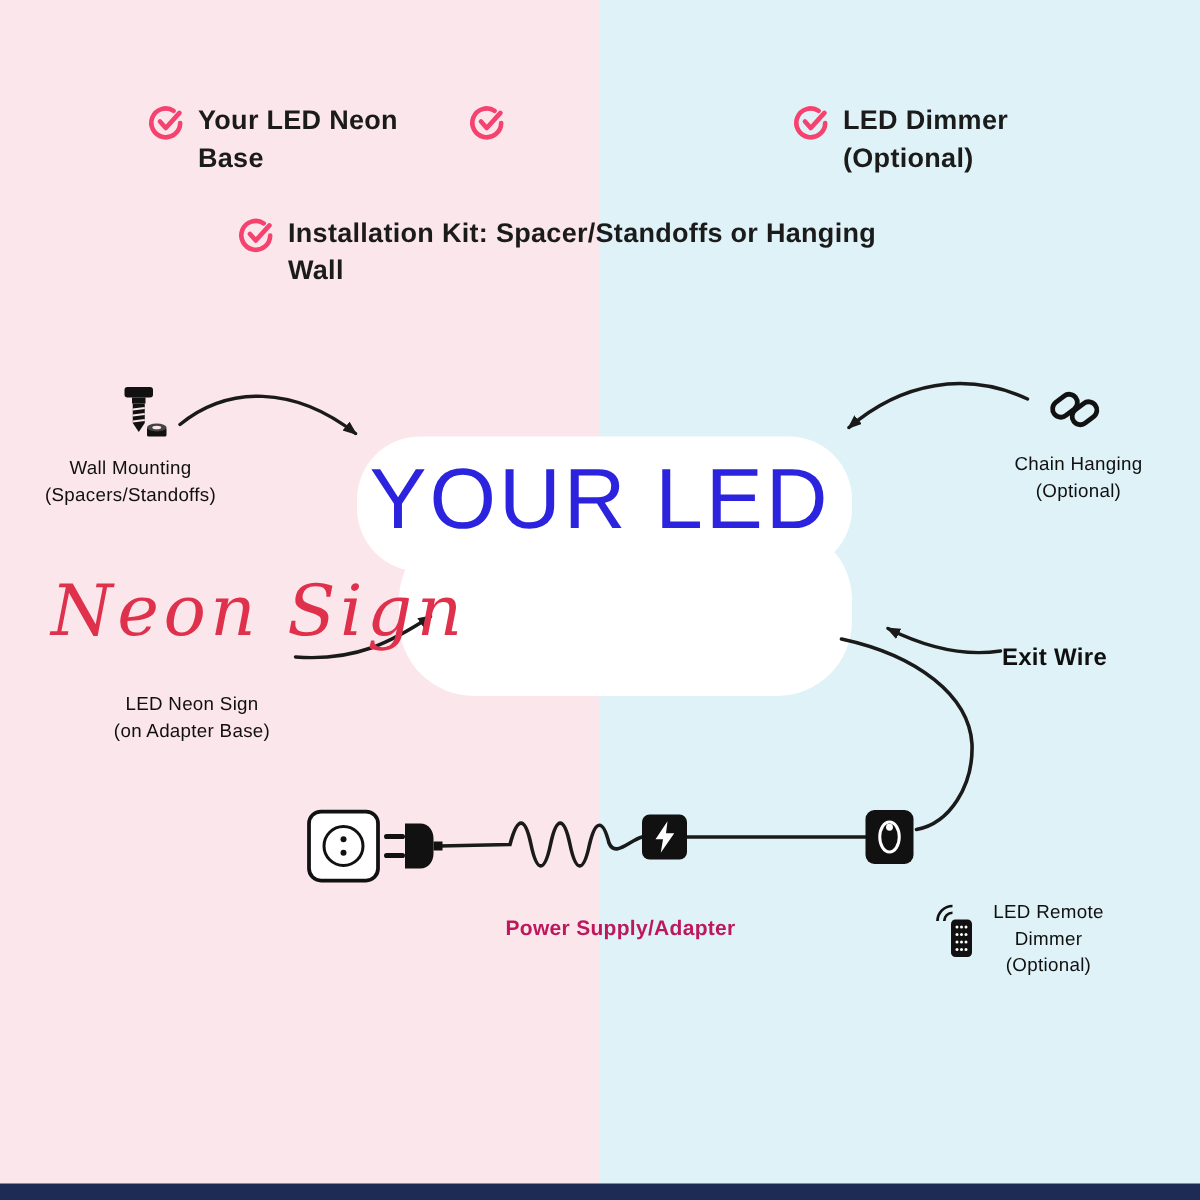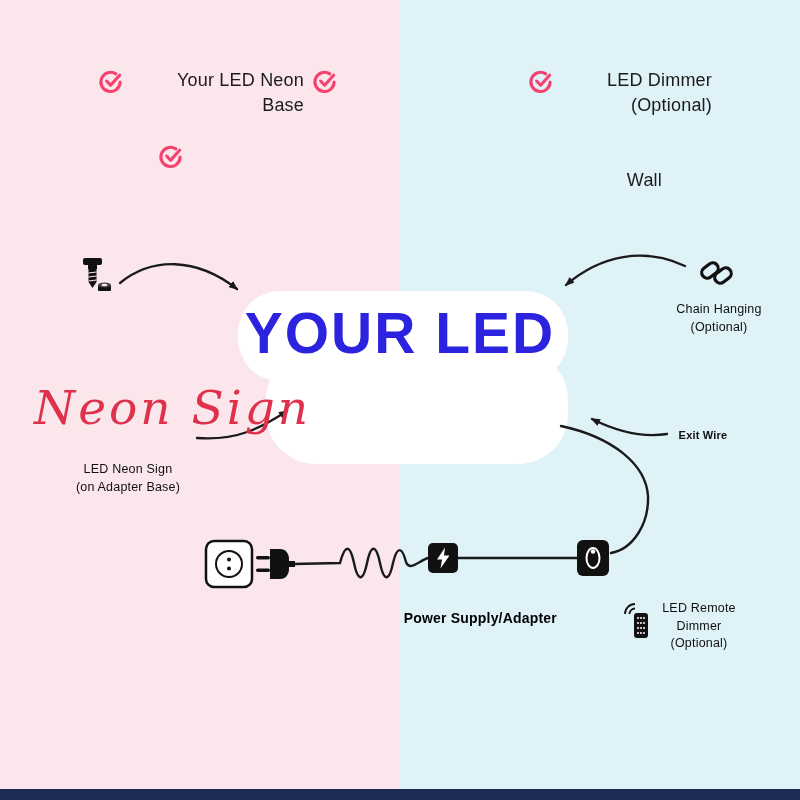--- a/index.html
+++ b/index.html
@@ -3,32 +3,32 @@
 <meta charset="utf-8">
 <style>
   html,body{margin:0;padding:0;}
   .canvas{position:relative;width:800px;height:800px;overflow:hidden;
     font-family:"Liberation Sans", sans-serif;color:#111;background:#fde9ef;}
   .bg-left{position:absolute;left:0;top:0;width:400px;height:800px;background:#fbe6ec;}
   .bg-right{position:absolute;left:400px;top:0;width:400px;height:800px;background:#def2f8;}
   .layer{position:absolute;left:0;top:0;}
   .check-item{position:absolute;display:flex;align-items:flex-start;gap:9px;}
   .cicon{flex:0 0 auto;margin-top:1px;}
-  .ctext{text-align:right;font-size:18px;line-height:1.38;font-weight:400;
+  .ctext{text-align:left;font-size:18px;line-height:1.38;font-weight:700;
     letter-spacing:.2px;color:#1b1b1b;}
   .callout{position:absolute;text-align:center;font-size:12.5px;line-height:1.4;
     font-weight:500;color:#101010;letter-spacing:.2px;}
-  .callout.bold{font-weight:600;font-size:11px;}
+  .callout.bold{font-weight:600;font-size:16px;}
   .sign-line1{position:absolute;left:0;right:0;top:300px;text-align:center;
-    font-size:57px;font-weight:700;letter-spacing:2px;color:#2b23de;}
+    font-size:57px;font-weight:400;letter-spacing:2px;color:#2b23de;}
   .sign-line2{position:absolute;left:34px;right:0;top:380px;text-align:left;
     font-size:47px;font-style:italic;font-weight:500;letter-spacing:3px;
     font-family:"DejaVu Serif", serif;color:#e0314c;}
-  .power-label{position:absolute;text-align:right;font-size:14px;font-weight:600;
-    color:#000000;letter-spacing:.2px;}
+  .power-label{position:absolute;text-align:left;font-size:14px;font-weight:600;
+    color:#be185d;letter-spacing:.2px;}
   .footer-bar{position:absolute;left:0;bottom:0;width:800px;height:11px;background:#1e2b55;}
 </style>
 </head>
 <body>
 
 <div class="canvas">
 
   <div class="bg-left"></div>
   <div class="bg-right"></div>
 
@@ -158,28 +158,32 @@
   </div>
 
   <div class="check-item" style="left:158px;top:143px">
     <span class="cicon">
       <svg viewBox="0 0 26 26" width="25" height="25">
           <path d="M23 13.5 a10 10 0 1 1 -4.5 -8.4" fill="none" stroke="#f5426f" stroke-width="3.2" stroke-linecap="round"></path>
           <path d="M9 12.5 l4 4.5 L22.5 6.5" fill="none" stroke="#f5426f" stroke-width="3.2" stroke-linecap="round" stroke-linejoin="round"></path>
         </svg>
     </span>
     <div class="ctext" style="width:470px">
-      <br>
+      <span>Installation Kit: Spacer/Standoffs or Hanging</span><br>
       <span>Wall</span>
     </div>
   </div>
 
   <div class="sign-line1">YOUR LED</div>
   <div class="sign-line2">Neon Sign</div>
 
+  <div class="callout" style="left:4px;top:304px;width:166px">
+    <span>Wall Mounting</span><br>
+    <span>(Spacers/Standoffs)</span>
+  </div>
 
   <div class="callout" style="left:45px;top:461px;width:166px">
     <span>LED Neon Sign</span><br>
     <span>(on Adapter Base)</span>
   </div>
 
   <div class="callout" style="left:637px;top:301px;width:164px">
     <span>Chain Hanging</span><br>
     <span>(Optional)</span>
   </div>

